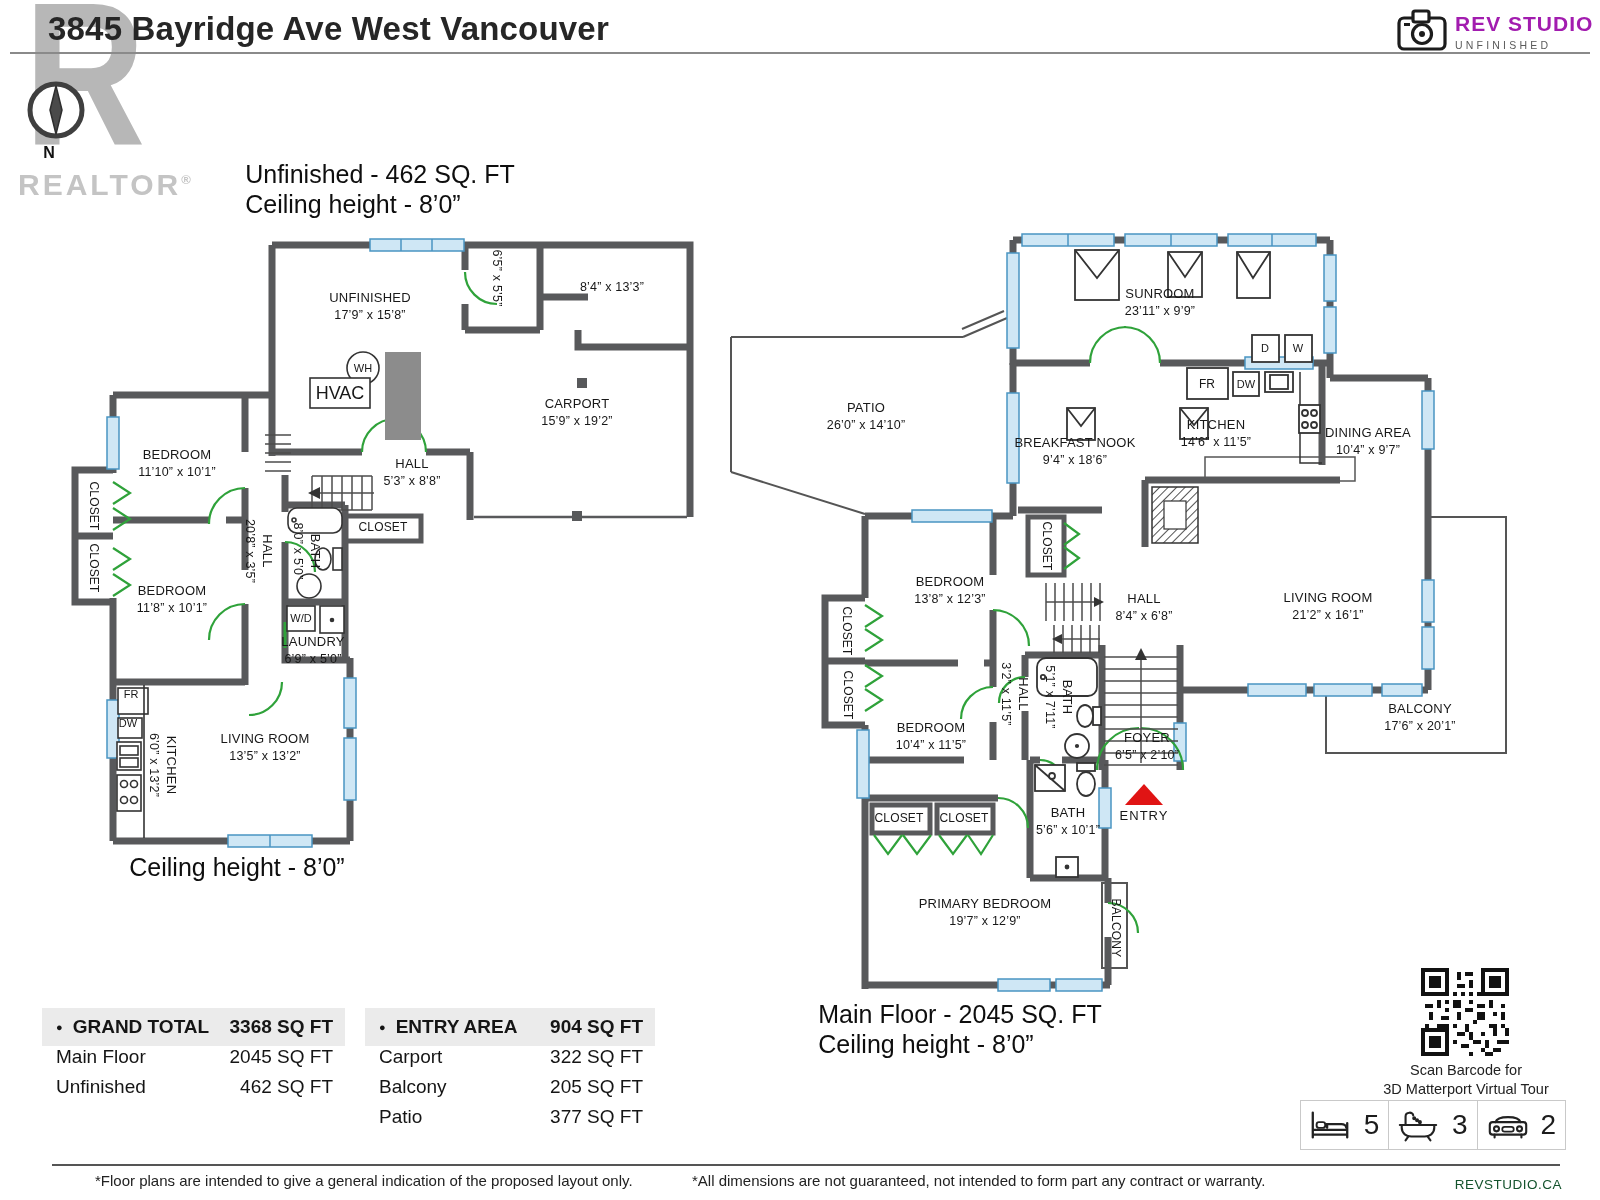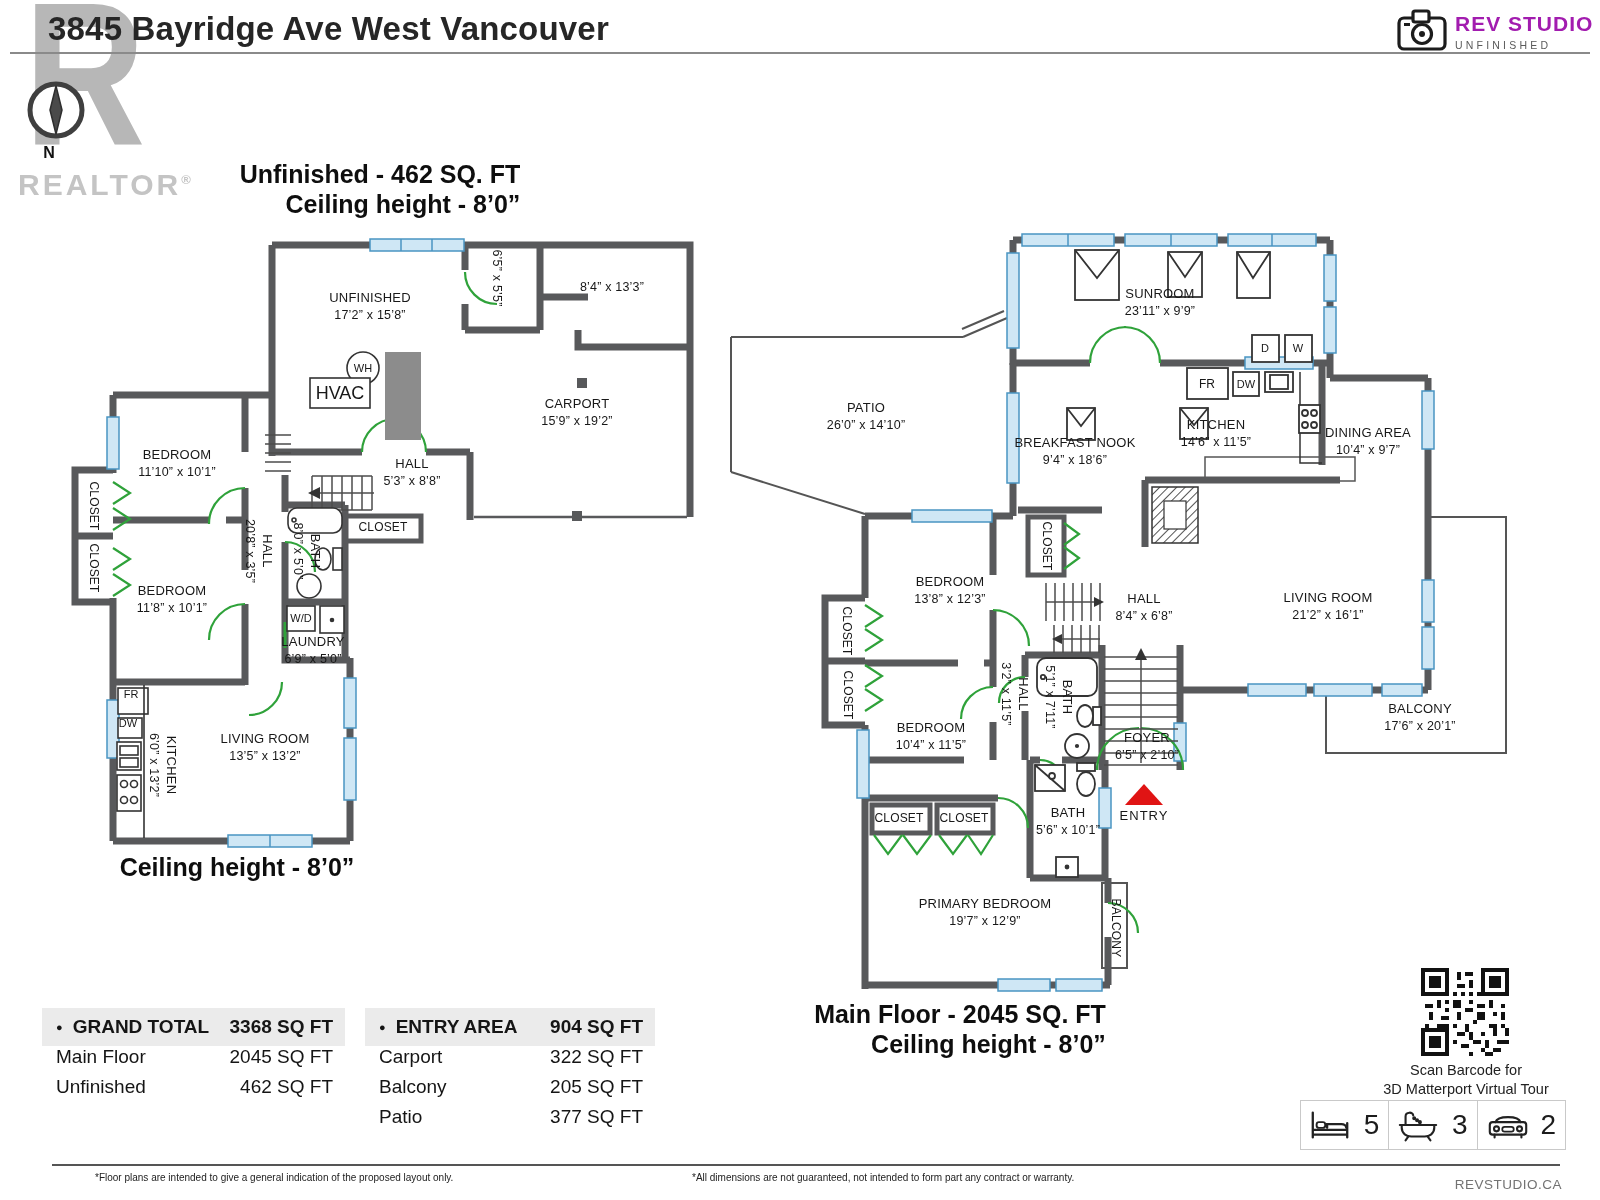--- a/index.html
+++ b/index.html
@@ -18,39 +18,39 @@
   .studio{position:absolute;left:1455px;top:12px;z-index:2;}
   .studio .nm{font-size:21px;font-weight:bold;color:#a21caf;letter-spacing:1px;}
   .studio .sub{font-size:10.5px;color:#5a5a5a;letter-spacing:3.2px;margin-top:3px;}
   
   .rl{position:absolute;transform:translate(-50%,-50%);text-align:center;font-size:13px;line-height:1.3;
       color:#181818;white-space:nowrap;letter-spacing:.2px;z-index:3;}
   .rl.rot{transform:translate(-50%,-50%) rotate(90deg);}
   .rl .rd{font-size:12.5px;}
   .fx{position:absolute;transform:translate(-50%,-50%);font-size:11px;color:#181818;white-space:nowrap;z-index:3;text-align:center;}
   
-  .ftitle{position:absolute;transform:translateX(-50%);text-align:right;font-weight:bold;color:#0e0e0e;z-index:3;}
+  .ftitle{position:absolute;transform:translateX(-50%);text-align:left;font-weight:normal;color:#0e0e0e;z-index:3;}
   .ftitle .l1,.ftitle .l2{font-size:25px;line-height:1.18;}
   
   .tbl{position:absolute;font-size:19px;color:#151515;z-index:3;}
   .tbl-h{display:flex;align-items:center;background:#ebebeb;height:38px;font-weight:bold;padding:0 12px 0 14px;}
   .bullet{font-size:11px;margin-right:10px;}
   .th-val{margin-left:auto;}
   .tbl-r{display:flex;height:30px;align-items:flex-start;padding:0 12px 0 14px;}
   .tbl-r .v{margin-left:auto;}
   
   .qr-cap{position:absolute;transform:translateX(-50%);font-size:14.5px;color:#222;text-align:center;white-space:nowrap;z-index:3;}
   .stats{position:absolute;left:1300px;top:1100px;width:264px;height:48px;display:flex;border:1px solid #c9c9c9;z-index:3;}
   .stat{flex:1;display:flex;align-items:center;justify-content:space-between;padding:0 9px 0 7px;border-right:1px solid #c9c9c9;}
   .stat:last-child{border-right:none;}
   .stat .num{font-size:28px;color:#1c1c1c;}
   
   .botrule{position:absolute;left:52px;right:40px;top:1164px;border-top:2px solid #555;z-index:3;}
-  .fnote{position:absolute;top:1172px;font-size:10px;color:#222;z-index:3;}
-  .brand{position:absolute;top:1177px;right:38px;font-size:13.5px;color:#737373;letter-spacing:.5px;z-index:3;}
+  .fnote{position:absolute;top:1172px;font-size:15px;color:#222;z-index:3;}
+  .brand{position:absolute;top:1177px;right:38px;font-size:13.5px;color:#14532d;letter-spacing:.5px;z-index:3;}
 </style>
 </head>
 <body>
 
 <div class="page">
 
   <div class="big-r">R</div>
   <svg class="abs" style="left:26px;top:78px;z-index:2" width="60" height="66" viewBox="0 0 60 66">
     <circle cx="30" cy="32" r="26" fill="#ffffff" stroke="#3f3f3f" stroke-width="5"></circle>
     <polygon points="30,8 36,32 30,56 24,32" fill="#4a4a4a" stroke="#2e2e2e" stroke-width="1.5"></polygon>
@@ -283,21 +283,21 @@
       <rect x="377" y="538" width="18" height="8"></rect>
       <ellipse cx="386" cy="559" rx="9" ry="12"></ellipse>
       <rect x="356" y="632" width="22" height="20"></rect>
         <circle cx="367" cy="642" r="1.5" fill="#333"></circle>
     </g>
     <polygon points="425,580 463,580 444,559" fill="#e01414" stroke="none"></polygon>
   </svg>
 
   <div class="rl" style="left:370px;top:307px">
       <div class="rn">UNFINISHED</div>
-      <div class="rd">17’2” x 15’8”</div>
+      <div class="rd">17’9” x 15’8”</div>
     </div>
   <div class="rl rot" style="left:497px;top:278px">
       <div class="rd">6’5” x 5’5”</div>
     </div>
   <div class="rl" style="left:612px;top:287px">
       <div class="rd">8’4” x 13’3”</div>
     </div>
   <div class="rl" style="left:577px;top:413px">
       <div class="rn">CARPORT</div>
       <div class="rd">15’9” x 19’2”</div>

